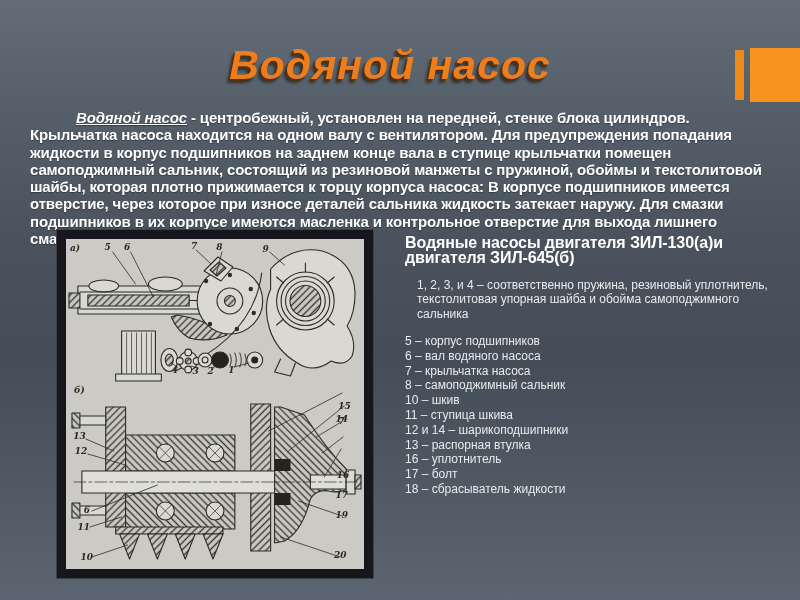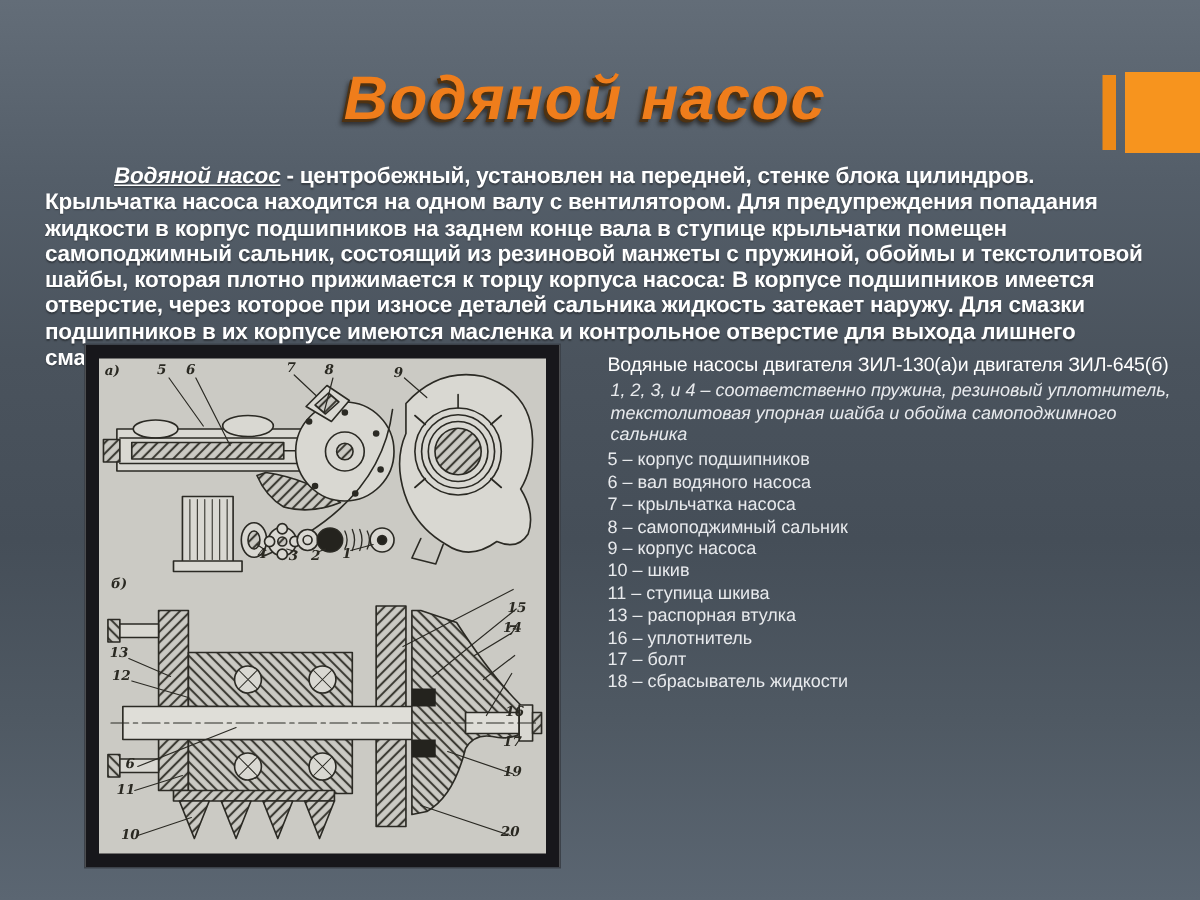--- a/index.html
+++ b/index.html
@@ -23,22 +23,22 @@
   
   .figure{position:absolute;left:57px;top:230px;width:298px;height:330px;
     background:#cbcac4;border:9px solid #17171b;box-shadow:0 0 0 1px #3c424a;}
   .figure svg{position:absolute;left:0;top:0;}
   .callout{position:absolute;transform:translate(-50%,0);
     font-family:"DejaVu Serif",serif;font-style:italic;font-weight:bold;font-size:9px;
     color:#2a2922;line-height:9px;white-space:nowrap;}
   
   .legend{position:absolute;left:405px;top:236px;width:380px;color:#e8eaed;
     font-size:12px;line-height:14.8px;}
-  .legend-heading{font-weight:normal;color:#ffffff;font-size:13px;letter-spacing:-0.1px;}
-  .legend-intro{margin:2px;font-style:italic;}
+  .legend-heading{font-weight:bold;color:#ffffff;font-size:16px;letter-spacing:-0.1px;}
+  .legend-intro{margin:12px;}
   .legend-item{white-space:nowrap;}
 </style>
 </head>
 <body>
 
 <div class="slide">
 
   <div class="accent">
     <div class="accent-bar"></div>
     <div class="accent-gap"></div>
@@ -206,23 +206,23 @@
   </div>
 
   <div class="legend">
     <div class="legend-heading">Водяные насосы двигателя ЗИЛ-130(а)и двигателя ЗИЛ-645(б)</div>
     <div class="legend-intro">1, 2, 3, и 4 – соответственно пружина, резиновый уплотнитель, текстолитовая упорная шайба и обойма самоподжимного сальника</div>
     <div>
         <div class="legend-item">5 – корпус подшипников</div>
         <div class="legend-item">6 – вал водяного насоса</div>
         <div class="legend-item">7 – крыльчатка насоса</div>
         <div class="legend-item">8 – самоподжимный сальник</div>
-        <div class="legend-item">9 – корпус насоса</div>
         <div class="legend-item">10 – шкив</div>
         <div class="legend-item">11 – ступица шкива</div>
+        <div class="legend-item">12 и 14 – шарикоподшипники</div>
         <div class="legend-item">13 – распорная втулка</div>
         <div class="legend-item">16 – уплотнитель</div>
         <div class="legend-item">17 – болт</div>
         <div class="legend-item">18 – сбрасыватель жидкости</div>
       </div>
   </div>
 
 </div>
 
 </body></html>

